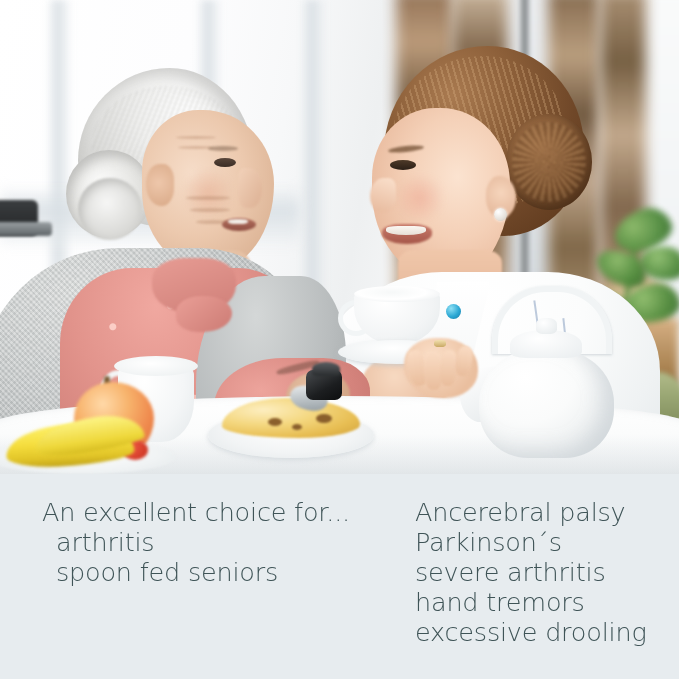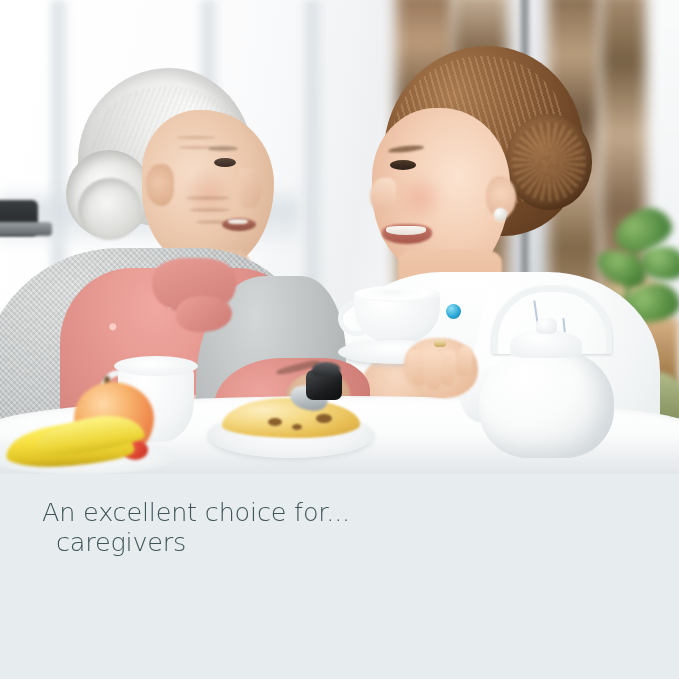--- a/index.html
+++ b/index.html
@@ -786,19 +786,27 @@
       <div class="banana"></div>
       <div class="banana2"></div>
     </div>
 
   </div>
 
   <div id="text-panel">
 
     <div class="col col-left">
       <div class="headline">An excellent choice for...</div>
-      <div class="item">caregivers</div>
-    </div>
-
+      <div class="item">arthritis</div>
+      <div class="item">spoon fed seniors</div>
+    </div>
+
+    <div class="col col-right">
+      <div class="item">Ancerebral palsy</div>
+      <div class="item">Parkinson´s</div>
+      <div class="item">severe arthritis</div>
+      <div class="item">hand tremors</div>
+      <div class="item">excessive drooling</div>
+    </div>
 
   </div>
 
 </div>
 
 </body></html>

